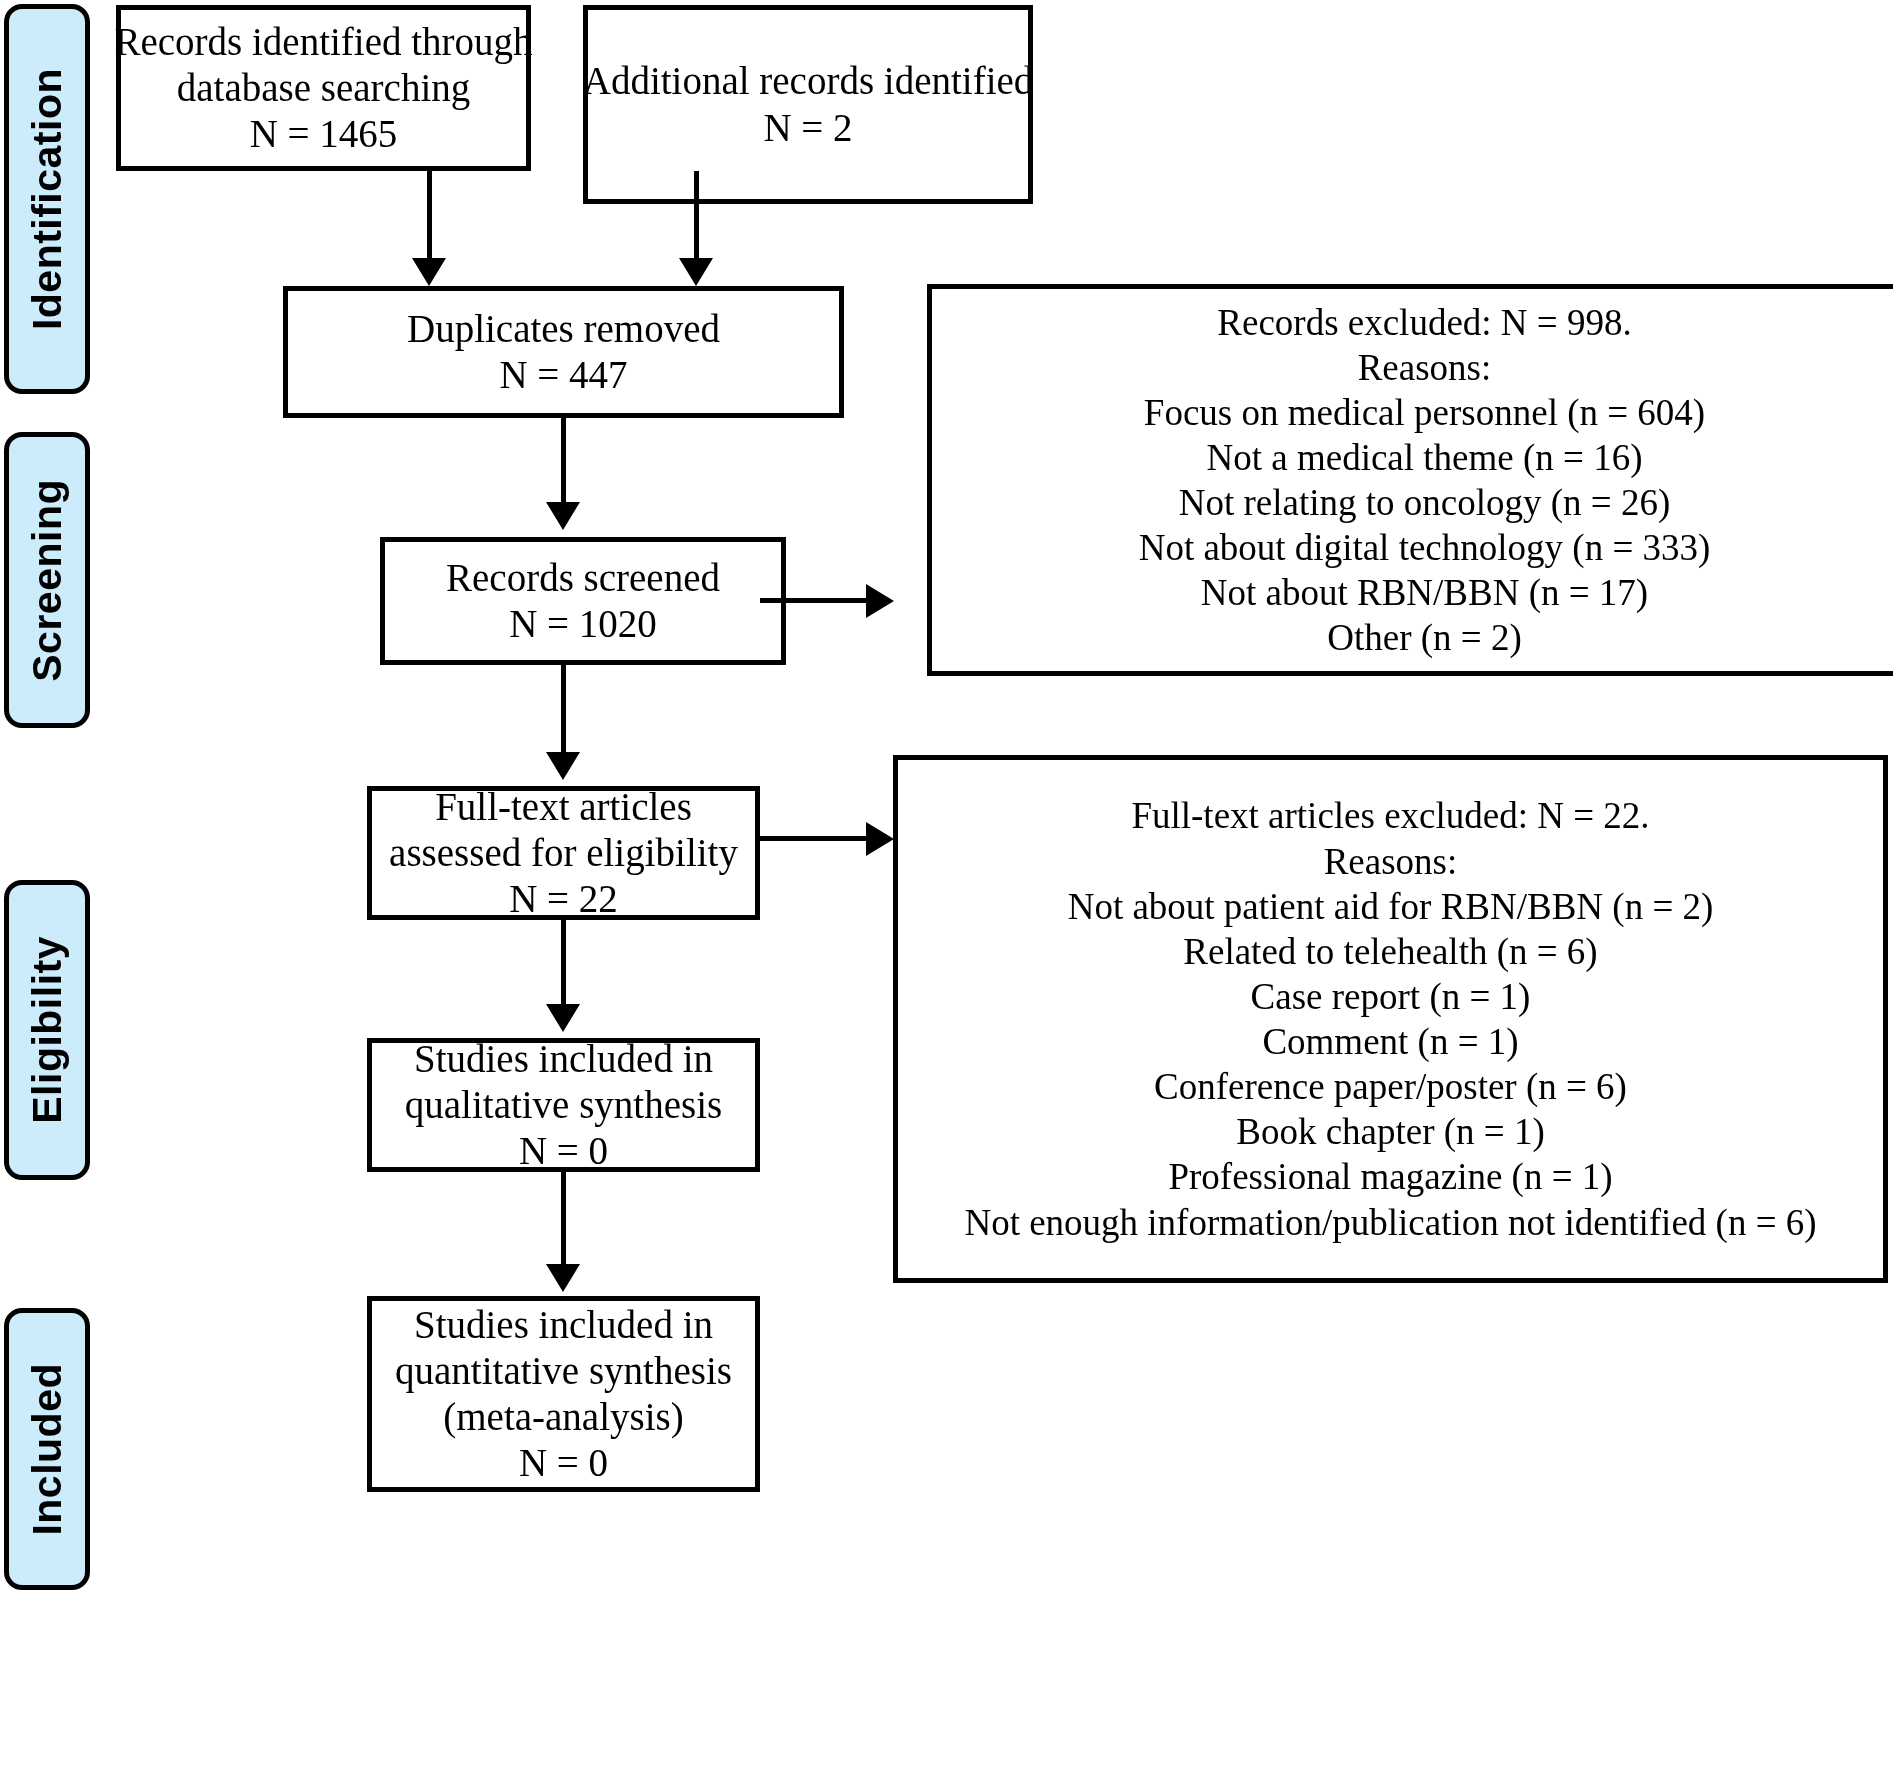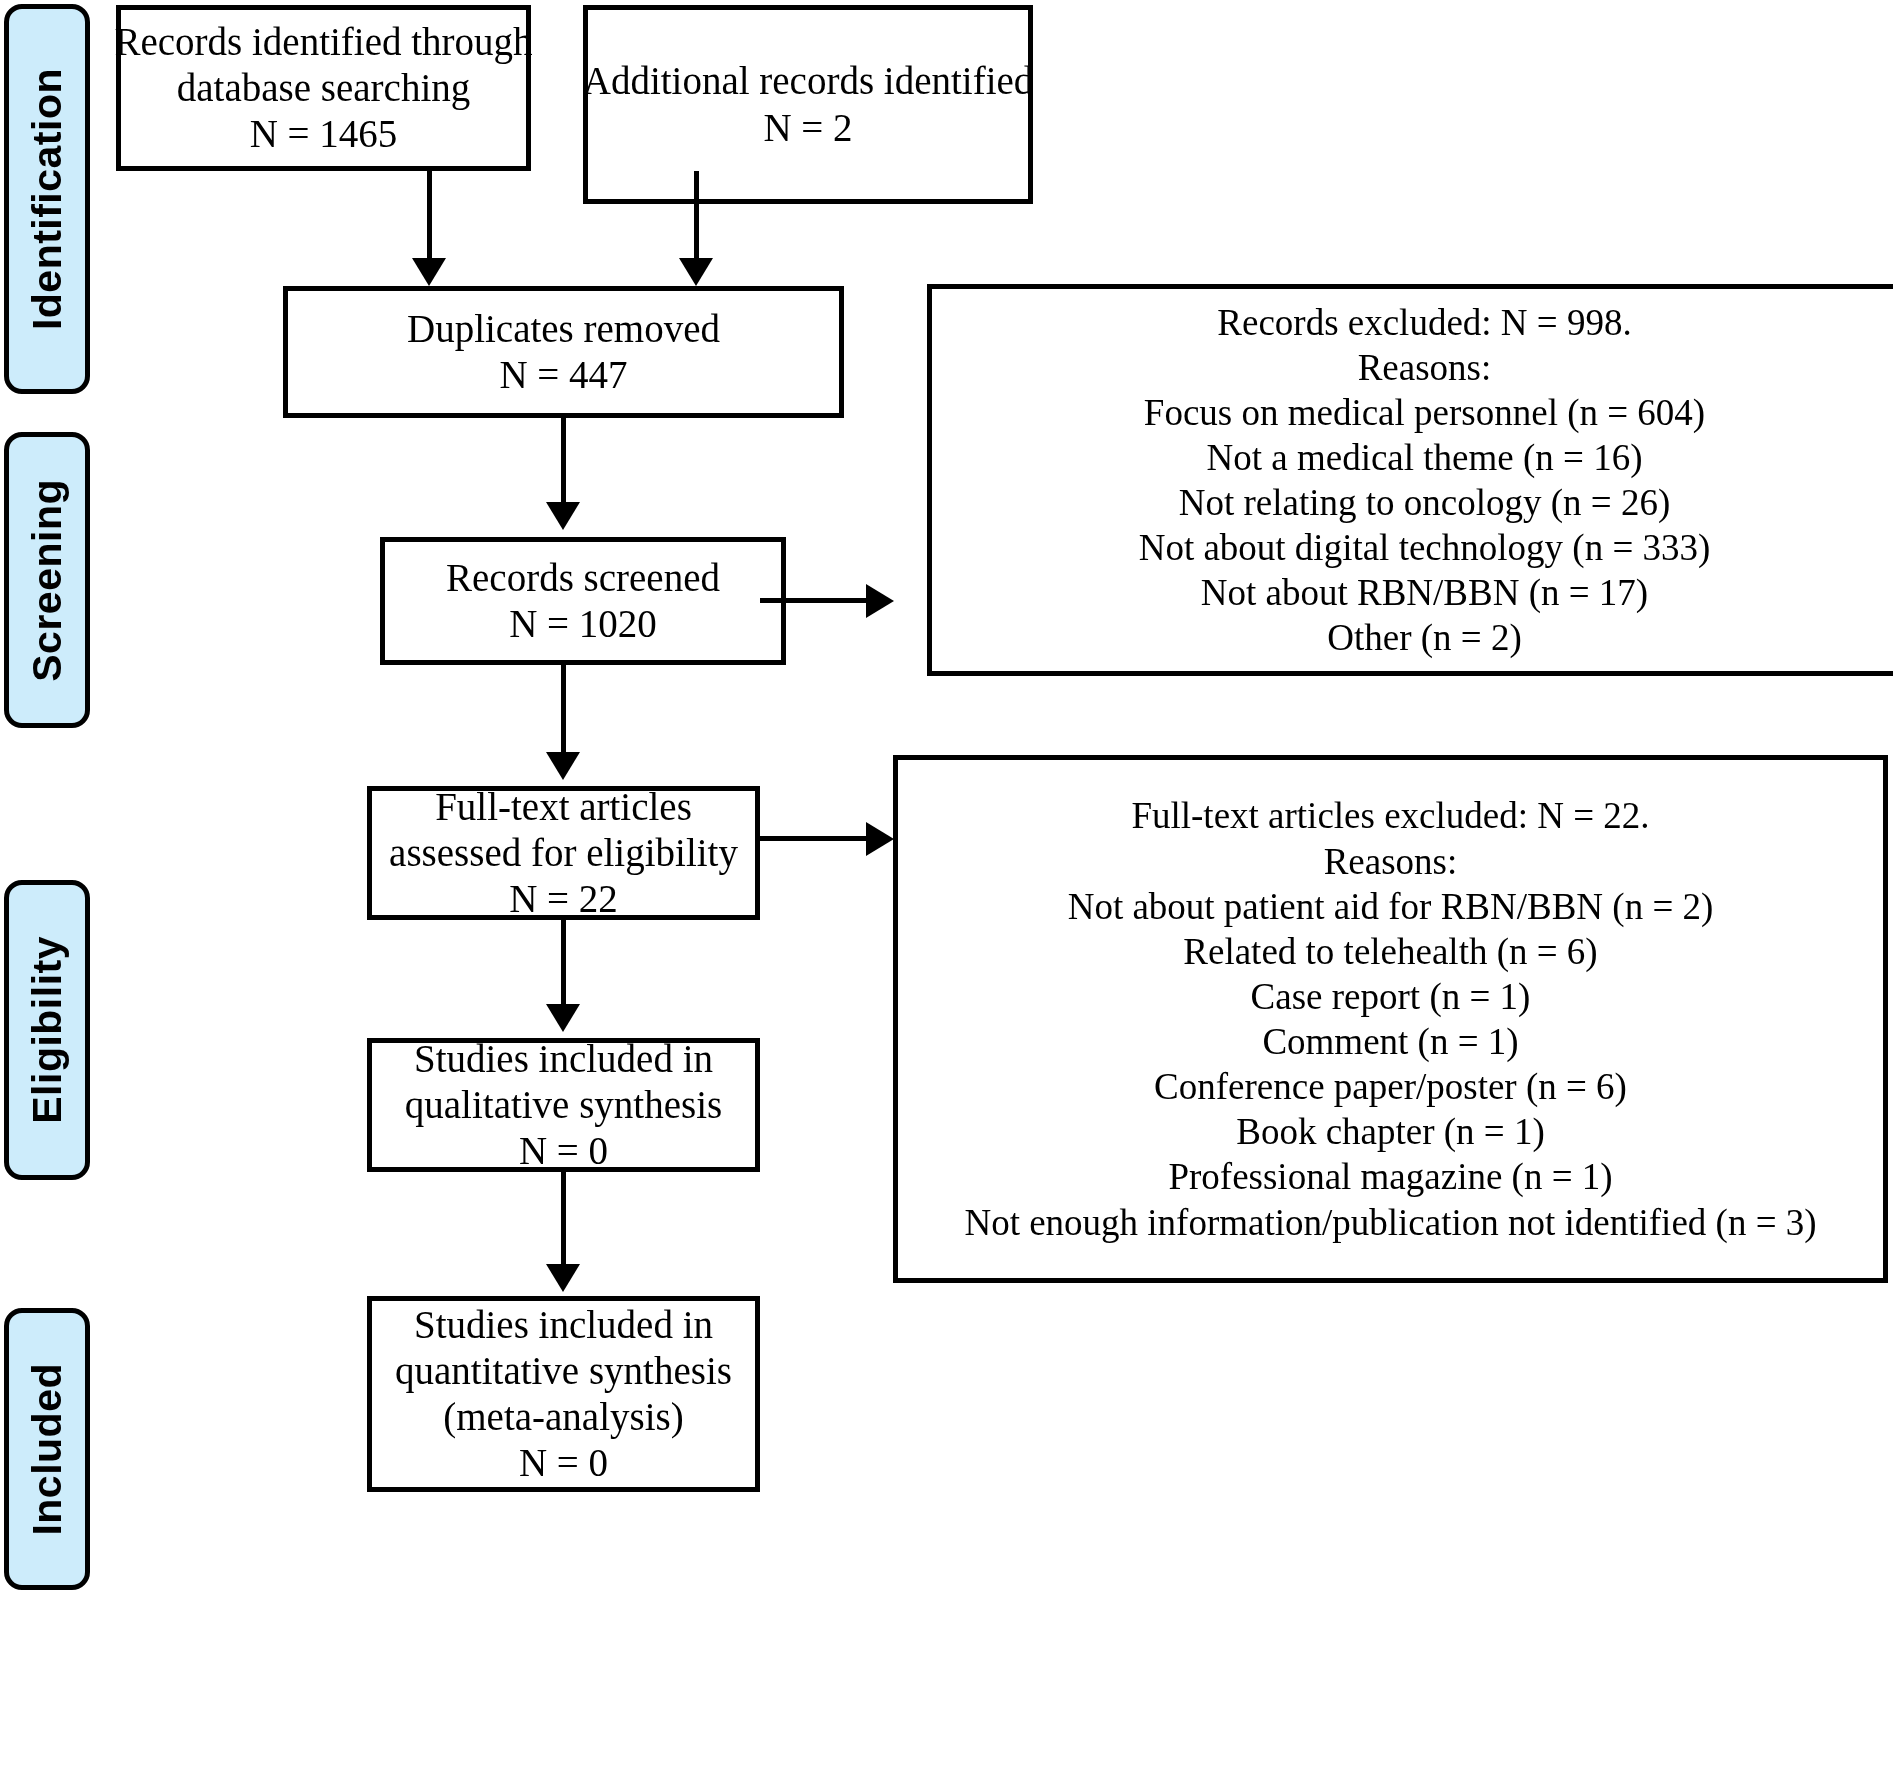--- a/index.html
+++ b/index.html
@@ -176,21 +176,21 @@
   <div class="fbox dense" style="left:893px; top:755px; width:995px; height:528px;">
     <span class="line">Full-text articles excluded: N = 22.</span>
     <span class="line">Reasons:</span>
     <span class="line">Not about patient aid for RBN/BBN (n = 2)</span>
     <span class="line">Related to telehealth (n = 6)</span>
     <span class="line">Case report (n = 1)</span>
     <span class="line">Comment (n = 1)</span>
     <span class="line">Conference paper/poster (n = 6)</span>
     <span class="line">Book chapter (n = 1)</span>
     <span class="line">Professional magazine (n = 1)</span>
-    <span class="line wrap">Not enough information/publication not identified (n = 3)</span>
+    <span class="line wrap">Not enough information/publication not identified (n = 6)</span>
   </div>
 
   <div class="vline" style="left:561px; top:920px; height:92px;"></div>
   <div class="arrow-down" style="left:546px; top:1004px;"></div>
 
   <div class="fbox" style="left:367px; top:1038px; width:393px; height:134px;">
     <span class="line">Studies included in</span>
     <span class="line">qualitative synthesis</span>
     <span class="line">N = 0</span>
   </div>

